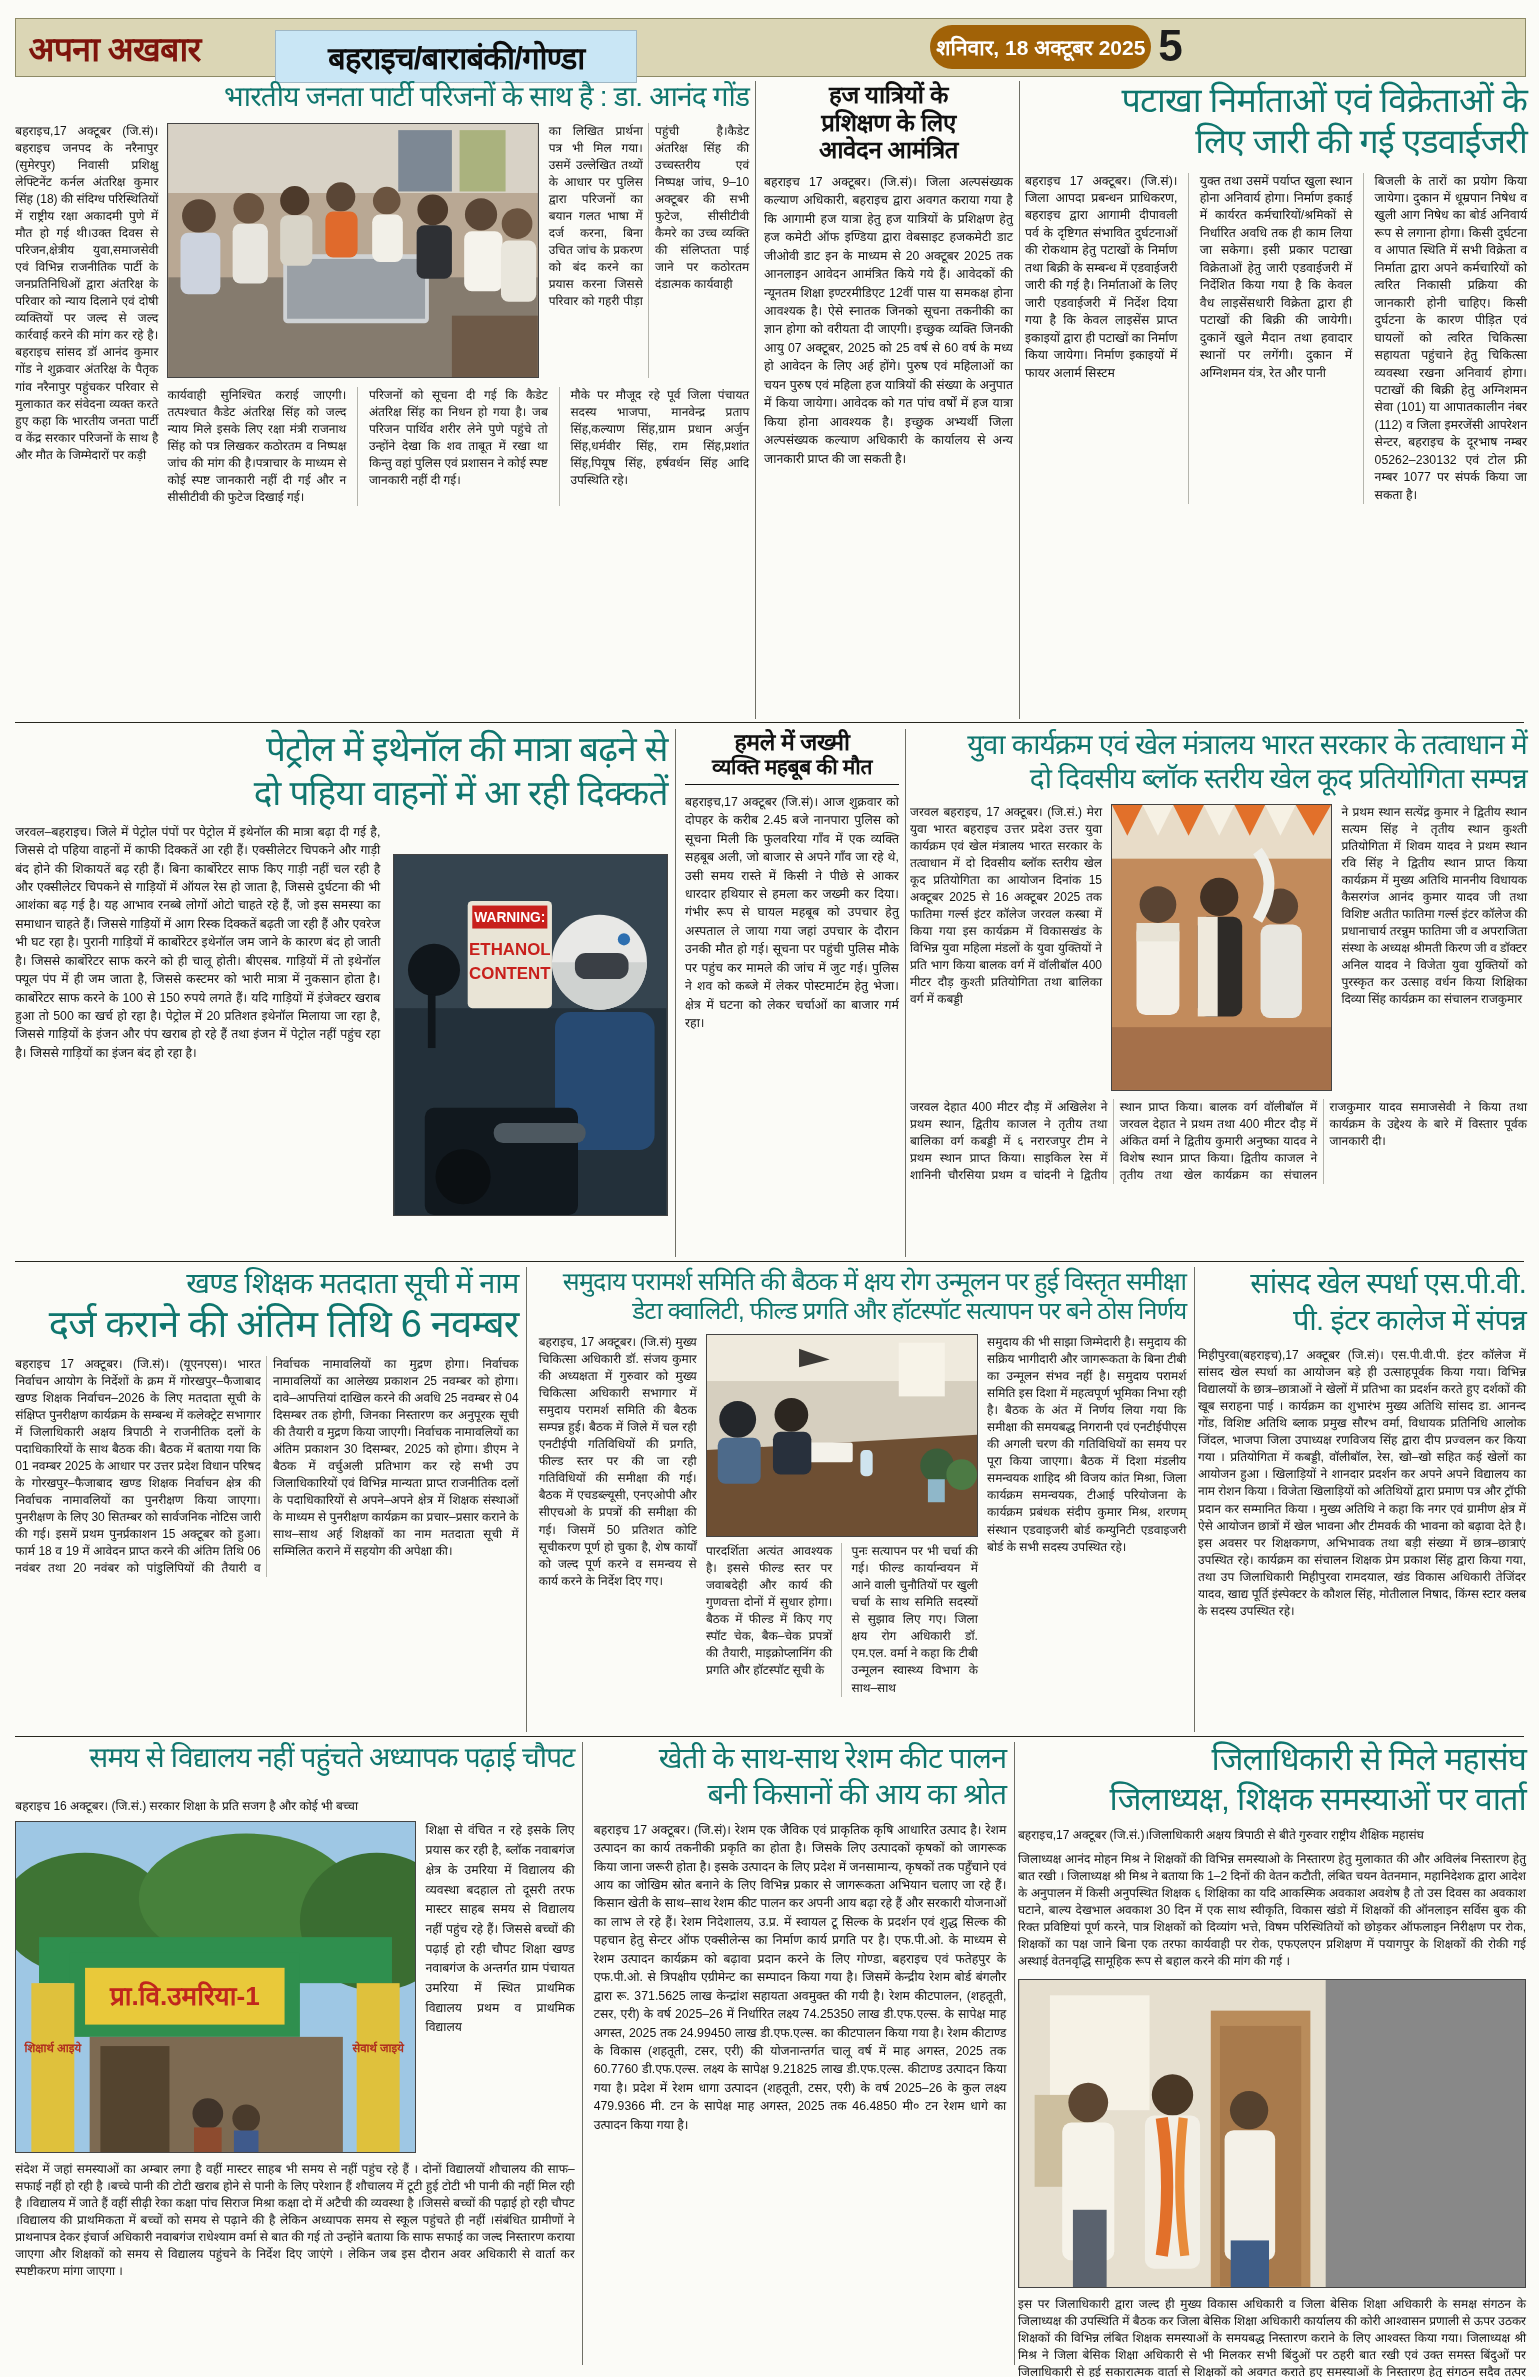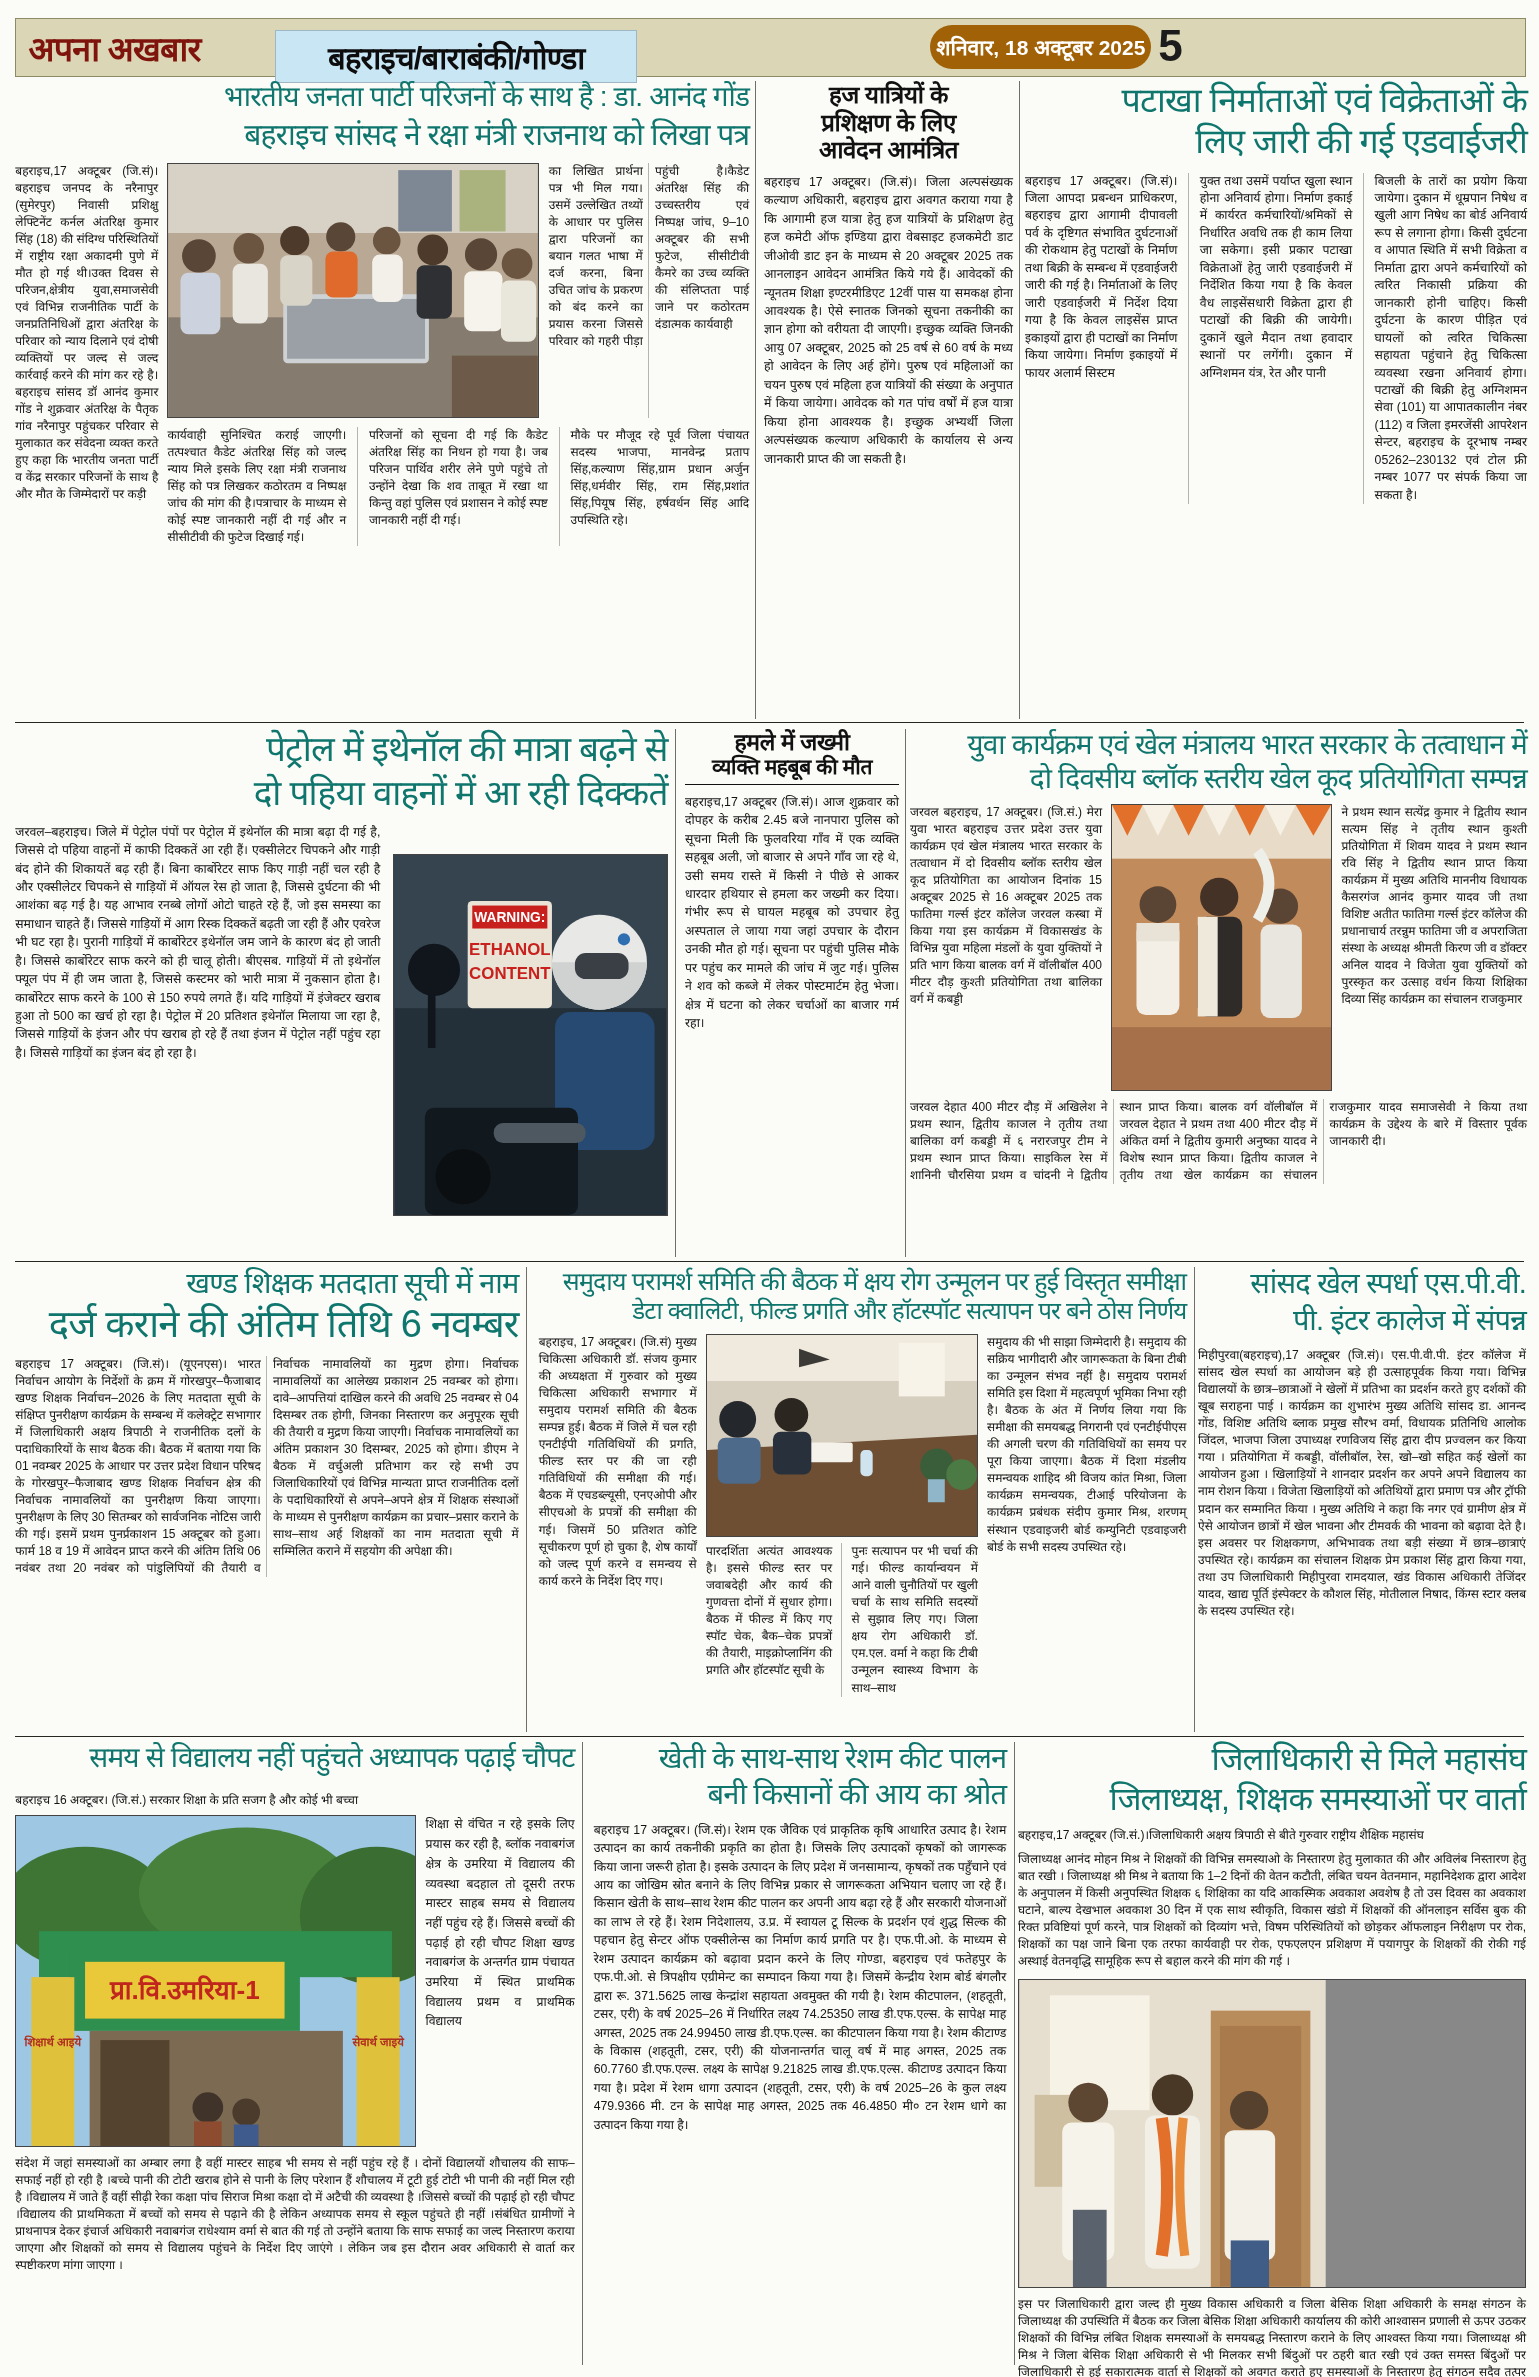--- a/index.html
+++ b/index.html
@@ -35,21 +35,20 @@
 
   <div class="masthead">
     <div class="logo">अपना अखबार</div>
     <div class="edition">बहराइच/बाराबंकी/गोण्डा</div>
     <div class="datepill">शनिवार, 18 अक्टूबर 2025</div>
     <div class="pageno">5</div>
   </div>
 
   <div class="art vr" style="left:15.3px;top:81px;width:741px;height:638px;padding-right:6.1px;">
     <div class="hl" style="font-size:28px;">भारतीय जनता पार्टी परिजनों के साथ है : डा. आनंद गोंड</div>
-    <div class="hl" style="font-size:30px;margin-top:6.1px;">बहराइच सांसद ने रक्षा मंत्री राजनाथ को लिखा पत्र</div>
     <div style="display:flex;margin-top:10.7px;gap:9.2px;">
       <div class="body-txt" style="width:143px;flex:0 0 143px;">बहराइच,17 अक्टूबर (जि.सं)। बहराइच जनपद के नरैनापुर (सुमेरपुर) निवासी प्रशिक्षु लेफ्टिनेंट कर्नल अंतरिक्ष कुमार सिंह (18) की संदिग्ध परिस्थितियों में राष्ट्रीय रक्षा अकादमी पुणे में मौत हो गई थी।उक्त दिवस से परिजन,क्षेत्रीय युवा,समाजसेवी एवं विभिन्न राजनीतिक पार्टी के जनप्रतिनिधिओं द्वारा अंतरिक्ष के परिवार को न्याय दिलाने एवं दोषी व्यक्तियों पर जल्द से जल्द कार्रवाई करने की मांग कर रहे है। बहराइच सांसद डॉ आनंद कुमार गोंड ने शुक्रवार अंतरिक्ष के पैतृक गांव नरैनापुर पहुंचकर परिवार से मुलाकात कर संवेदना व्यक्त करते हुए कहा कि भारतीय जनता पार्टी व केंद्र सरकार परिजनों के साथ है और मौत के जिम्मेदारों पर कड़ी</div>
       <div style="flex:1;">
         <div style="display:flex;gap:9.2px;">
           <div class="photo" style="width:370px;height:253px;">
             <svg width="370" height="253" viewBox="0 0 482 330">
               <rect width="482" height="330" fill="#b9a894"></rect>
               <rect width="482" height="90" fill="#d8d2c6"></rect>
               <rect x="300" y="8" width="70" height="80" fill="#7d8894"></rect>
               <rect x="380" y="8" width="60" height="80" fill="#aab27e"></rect>
@@ -218,21 +217,21 @@
   <div class="art" style="left:1198px;top:1267px;width:328px;height:465px;">
     <div class="hl" style="font-size:29px;">सांसद खेल स्पर्धा एस.पी.वी.</div>
     <div class="hl" style="font-size:29px;margin-top:4.6px;">पी. इंटर कालेज में संपन्न</div>
     <div class="body-txt" style="margin-top:10.7px;font-size:12px;">मिहीपुरवा(बहराइच),17 अक्टूबर (जि.सं)। एस.पी.वी.पी. इंटर कॉलेज में सांसद खेल स्पर्धा का आयोजन बड़े ही उत्साहपूर्वक किया गया। विभिन्न विद्यालयों के छात्र–छात्राओं ने खेलों में प्रतिभा का प्रदर्शन करते हुए दर्शकों की खूब सराहना पाई । कार्यक्रम का शुभारंभ मुख्य अतिथि सांसद डा. आनन्द गोंड, विशिष्ट अतिथि ब्लाक प्रमुख सौरभ वर्मा, विधायक प्रतिनिधि आलोक जिंदल, भाजपा जिला उपाध्यक्ष रणविजय सिंह द्वारा दीप प्रज्वलन कर किया गया । प्रतियोगिता में कबड्डी, वॉलीबॉल, रेस, खो–खो सहित कई खेलों का आयोजन हुआ । खिलाड़ियों ने शानदार प्रदर्शन कर अपने अपने विद्यालय का नाम रोशन किया । विजेता खिलाड़ियों को अतिथियों द्वारा प्रमाण पत्र और ट्रॉफी प्रदान कर सम्मानित किया । मुख्य अतिथि ने कहा कि नगर एवं ग्रामीण क्षेत्र में ऐसे आयोजन छात्रों में खेल भावना और टीमवर्क की भावना को बढ़ावा देते है। इस अवसर पर शिक्षकगण, अभिभावक तथा बड़ी संख्या में छात्र–छात्राएं उपस्थित रहे। कार्यक्रम का संचालन शिक्षक प्रेम प्रकाश सिंह द्वारा किया गया, तथा उप जिलाधिकारी मिहीपुरवा रामदयाल, खंड विकास अधिकारी तेजिंदर यादव, खाद्य पूर्ति इंस्पेक्टर के कौशल सिंह, मोतीलाल निषाद, किंग्स स्टार क्लब के सदस्य उपस्थित रहे।</div>
   </div>
 
   <div class="hrule" style="top:1736px;"></div>
 
   <div class="art vr" style="left:15.3px;top:1742px;width:568px;height:623px;padding-right:7.7px;">
     <div class="hl" style="font-size:28px;">समय से विद्यालय नहीं पहुंचते अध्यापक पढ़ाई चौपट</div>
-    <div class="body-txt" style="margin-top:19px;">बहराइच 16 अक्टूबर। (जि.सं.) सरकार शिक्षा के प्रति सजग है और कोई भी बच्चा</div>
+    <div class="body-txt" style="margin-top:25px;">बहराइच 16 अक्टूबर। (जि.सं.) सरकार शिक्षा के प्रति सजग है और कोई भी बच्चा</div>
     <div style="display:flex;gap:9.2px;margin-top:6.1px;">
       <div class="photo" style="flex:0 0 399px;height:330px;">
         <svg width="399" height="330" viewBox="0 0 520 430">
           <rect width="520" height="430" fill="#9ec7e4"></rect>
           <ellipse cx="90" cy="120" rx="110" ry="80" fill="#3e7434"></ellipse>
           <ellipse cx="300" cy="100" rx="140" ry="85" fill="#47813b"></ellipse>
           <ellipse cx="470" cy="130" rx="100" ry="90" fill="#3a6d31"></ellipse>
           <rect x="30" y="150" width="460" height="60" fill="#2f8f4e"></rect>
           <rect x="70" y="170" width="300" height="110" fill="#2f8f4e"></rect>
           <rect x="90" y="190" width="260" height="74" fill="#e9c93a"></rect>

